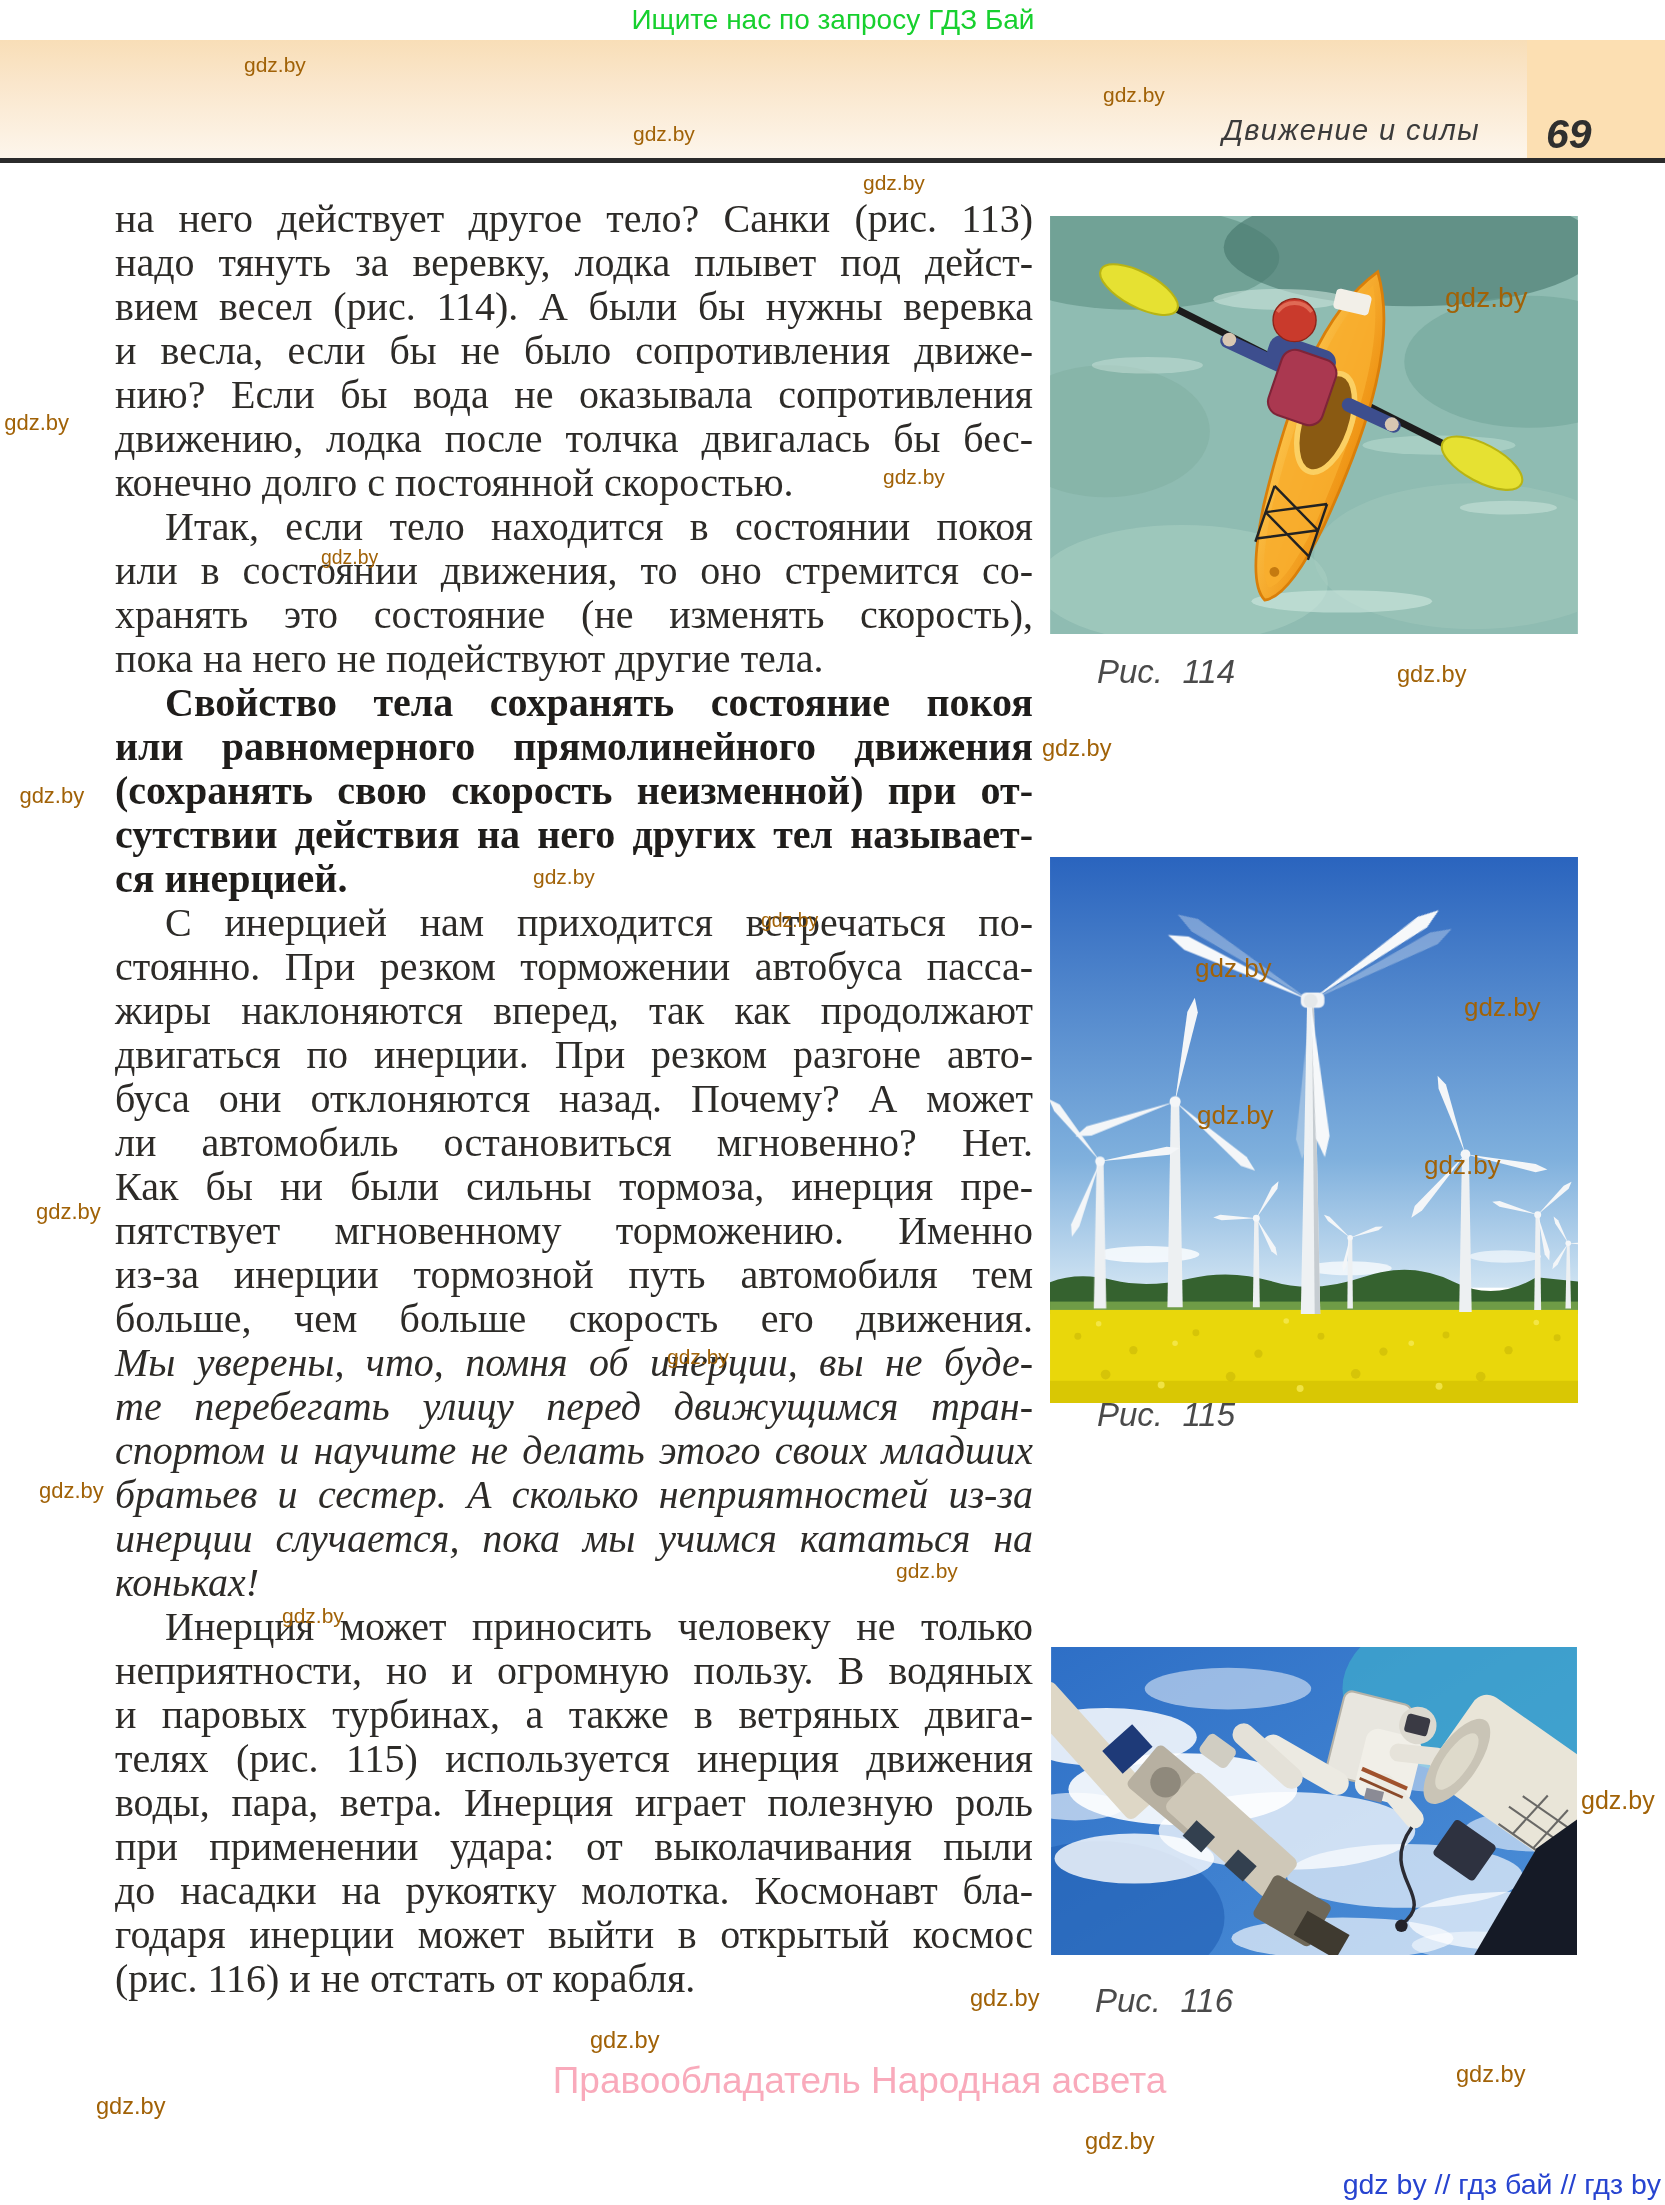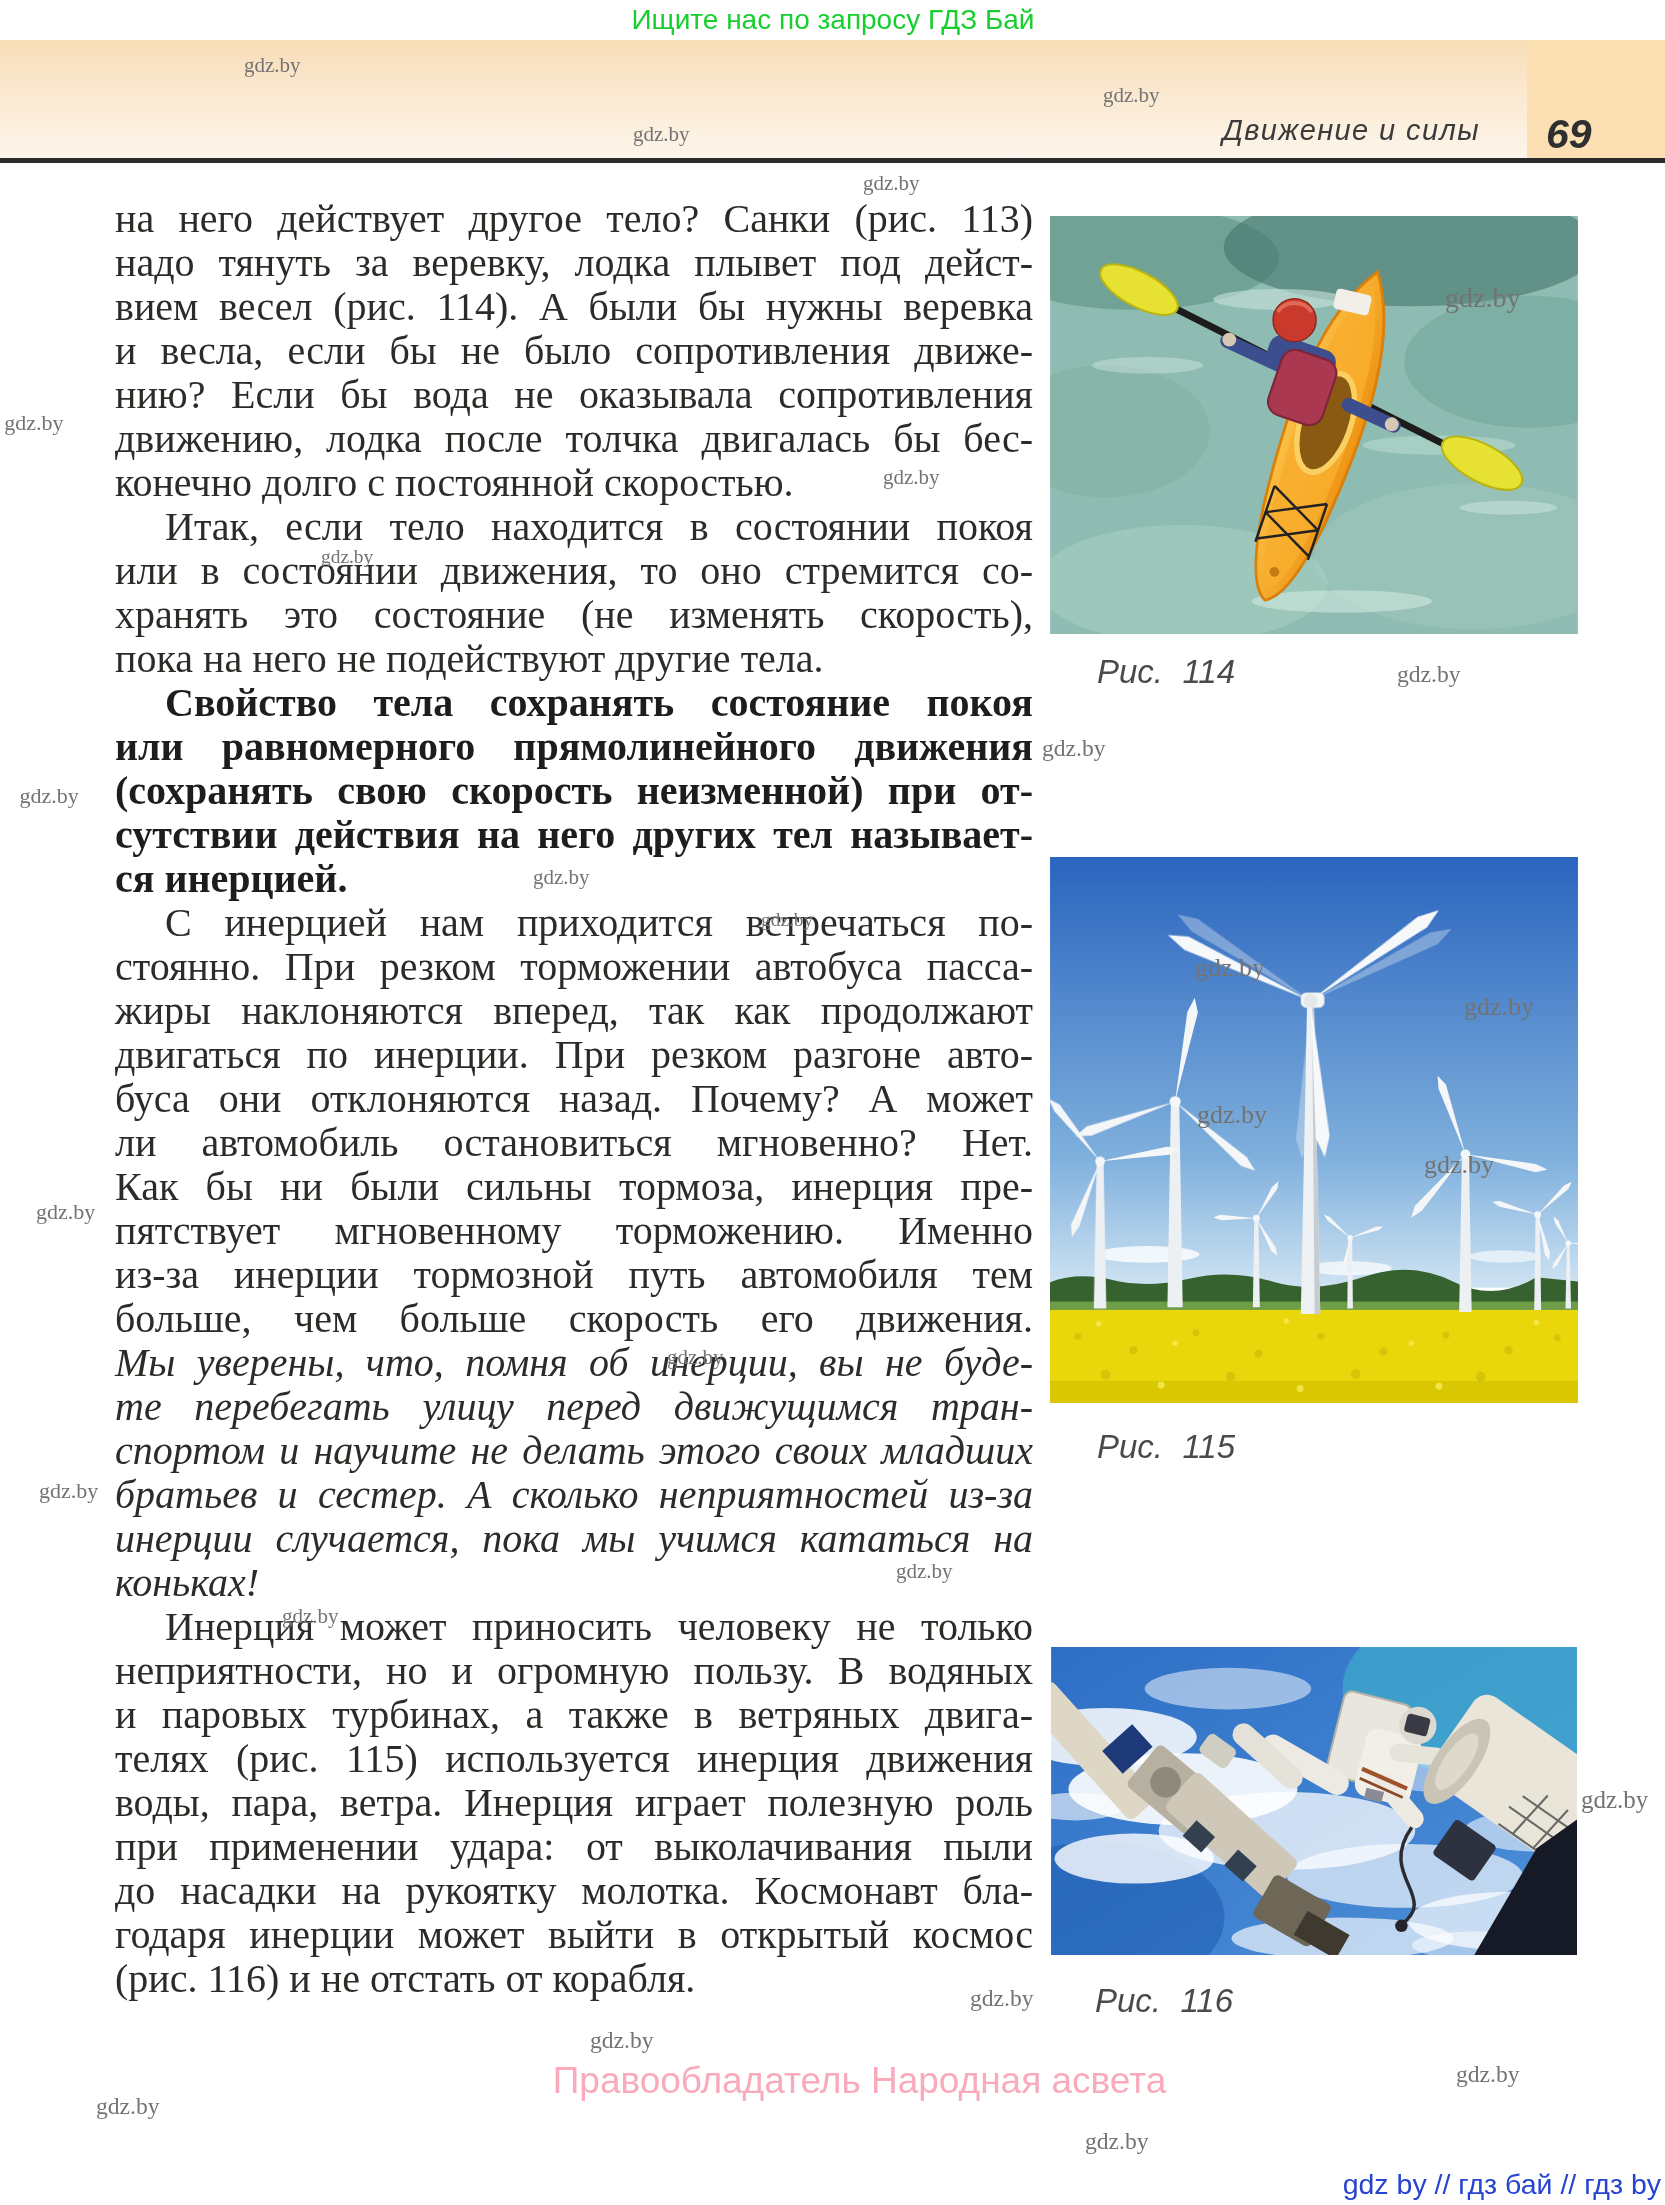--- a/index.html
+++ b/index.html
@@ -25,21 +25,21 @@
   .line.b{font-weight:bold;color:#1f1d1b;}
   .line.i{font-style:italic;}
   .line.ind{text-indent:50px;}
   
   .photo{position:absolute;overflow:hidden;}
   .photo svg{display:block;}
   .caption{position:absolute;font-family:"Liberation Sans", sans-serif;font-style:italic;
     font-size:33px;color:#4a4a4a;margin-left:44px;}
   .caption .num{margin-left:19.4px;}
   
-  .wm{position:absolute;font-family:Liberation Serif, serif;color:#737373;white-space:nowrap;}
+  .wm{position:absolute;font-family:Liberation Sans, sans-serif;color:#a16207;white-space:nowrap;}
   
   .footer-copyright{position:absolute;left:0;top:2060px;width:1657px;text-align:center;
     font-family:"Liberation Sans", sans-serif;font-size:37px;color:#f9aabb;padding-left:31px;}
   .footer-links{position:absolute;left:0;top:2168px;width:1661px;text-align:right;
     font-family:"Liberation Sans", sans-serif;font-size:28.5px;color:#2744d0;}
 </style>
 </head>
 <body>
 
 <div class="page">
@@ -254,21 +254,21 @@
         <g transform="translate(746,556)">
           <polygon points="-2,0 2,0 4,94 -4,94" fill="#edf0f2"></polygon>
           <polygon points="0,0 4,-36 1,-44 -2,-34" transform="rotate(90)"></polygon>
           <polygon points="0,0 4,-36 1,-44 -2,-34" transform="rotate(210)"></polygon>
           <polygon points="0,0 4,-36 1,-44 -2,-34" transform="rotate(330)"></polygon>
           <circle r="4"></circle>
         </g>
       </g>
     </svg>
   </div>
-  <div class="caption" style="left:1053px;top:1428px;">
+  <div class="caption" style="left:1053px;top:1396px;">
     <span>Рис.</span><span class="num">115</span>
   </div>
 
   <div class="photo" style="left:1051px;top:1647px;width:526px;height:308px;">
     <svg width="526" height="308" viewBox="0 0 758 444" xmlns="http://www.w3.org/2000/svg">
       <defs>
         <linearGradient id="earth" x1="0" y1="0" x2="1" y2="1">
           <stop offset="0" stop-color="#2e6fc6"></stop>
             <stop offset="1" stop-color="#4d90d8"></stop>
         </linearGradient>

